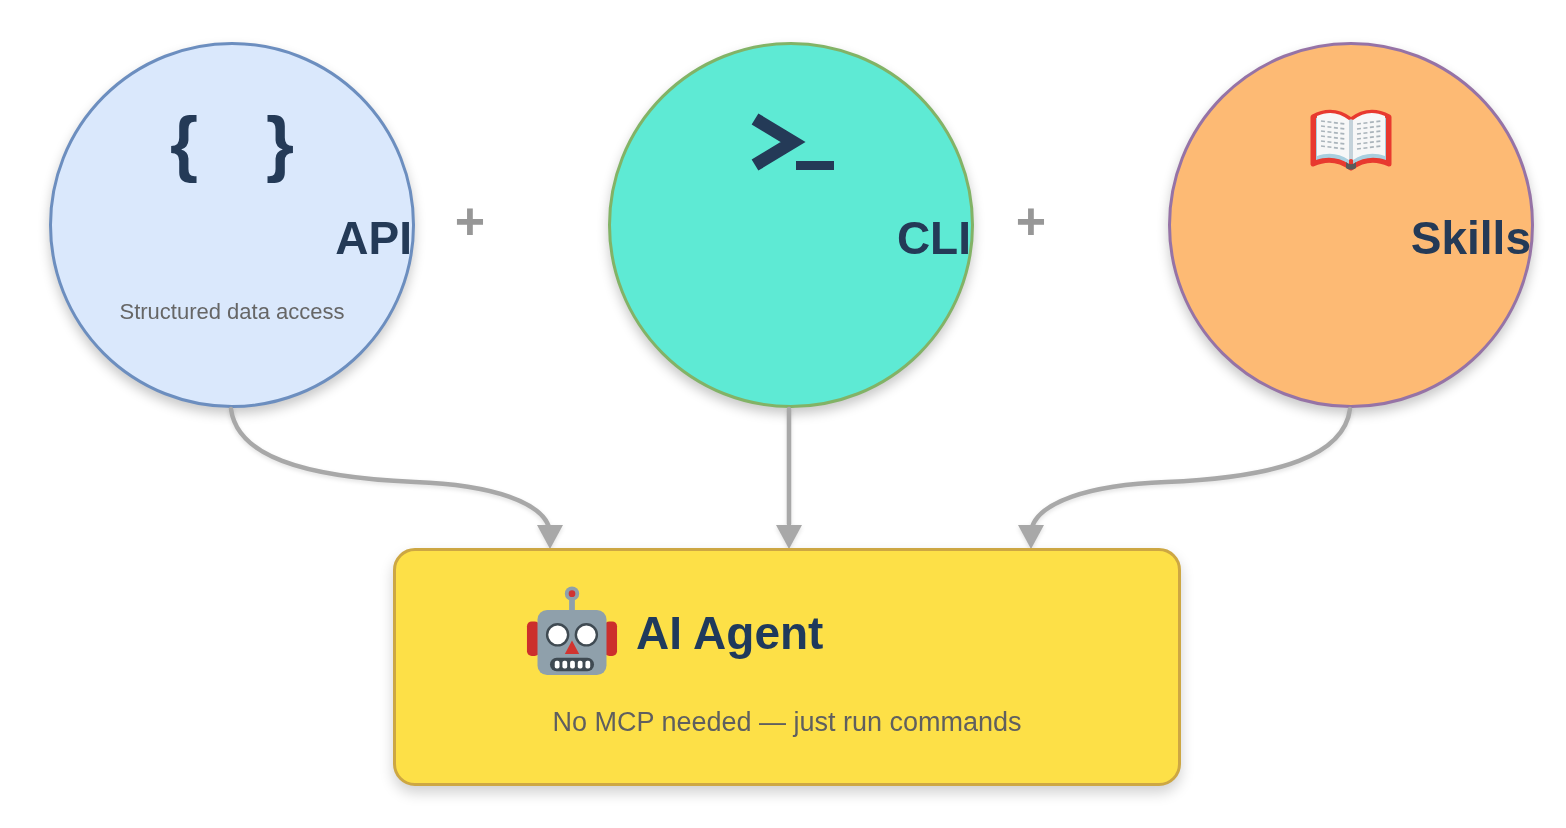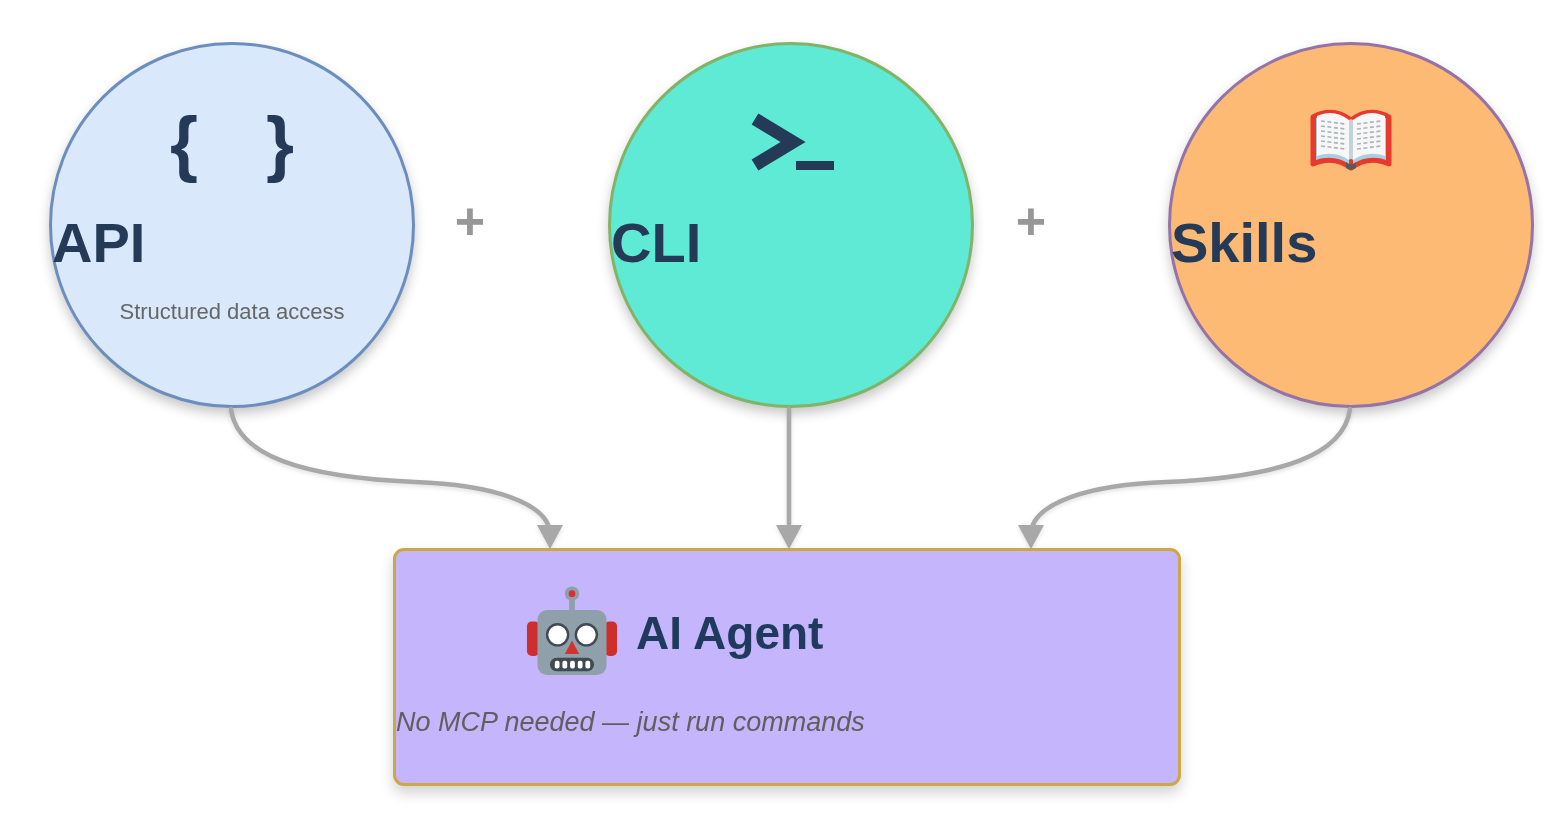--- a/index.html
+++ b/index.html
@@ -37,22 +37,22 @@
     font-weight: bold;
     color: #243a57;
     letter-spacing: 24px;
     margin-right: -24px;
     line-height: 1;
   }
   .node-title {
     position: absolute;
     top: 170px; left: 0;
     width: 100%;
-    text-align: left;
-    font-size: 56px;
+    text-align: right;
+    font-size: 46px;
     font-weight: bold;
     line-height: 1;
     color: #243a57;
   }
   .node-subtitle {
     position: absolute;
     top: 253px; left: 0;
     width: 100%;
     text-align: center;
     font-size: 22px;
@@ -83,44 +83,43 @@
     filter: drop-shadow(0 2px 2px rgba(0,0,0,0.12));
   }
   .arrow-path { stroke: #a8a8a8; stroke-width: 4.5; fill: none; stroke-linecap: round; }
   .arrow-head { fill: #a8a8a8; stroke: none; }
 
   
   #agent-box {
     position: absolute;
     left: 393px; top: 548px;
     width: 782px; height: 232px;
-    background: #c4b5fd;
+    background: #fde047;
     border: 3px solid #cda743;
-    border-radius: 11px;
+    border-radius: 22px;
     box-shadow: 0 7px 14px rgba(0,0,0,0.18);
   }
   .agent-title-row {
     position: absolute;
     left: 130px; top: 34px;
     display: flex;
     align-items: center;
     gap: 18px;
   }
   .agent-title {
     font-size: 46px;
     font-weight: bold;
     color: #1f3a5c;
     line-height: 1;
   }
   .agent-subtitle {
     position: absolute;
     top: 156px; left: 0;
     width: 100%;
-    text-align: left;
-    font-style: italic;
+    text-align: center;
     font-size: 27px;
     color: #5f5f5f;
   }
 </style>
 </head>
 <body>
 
 <div id="canvas">
 
   <div class="node-circle" id="api-node">

